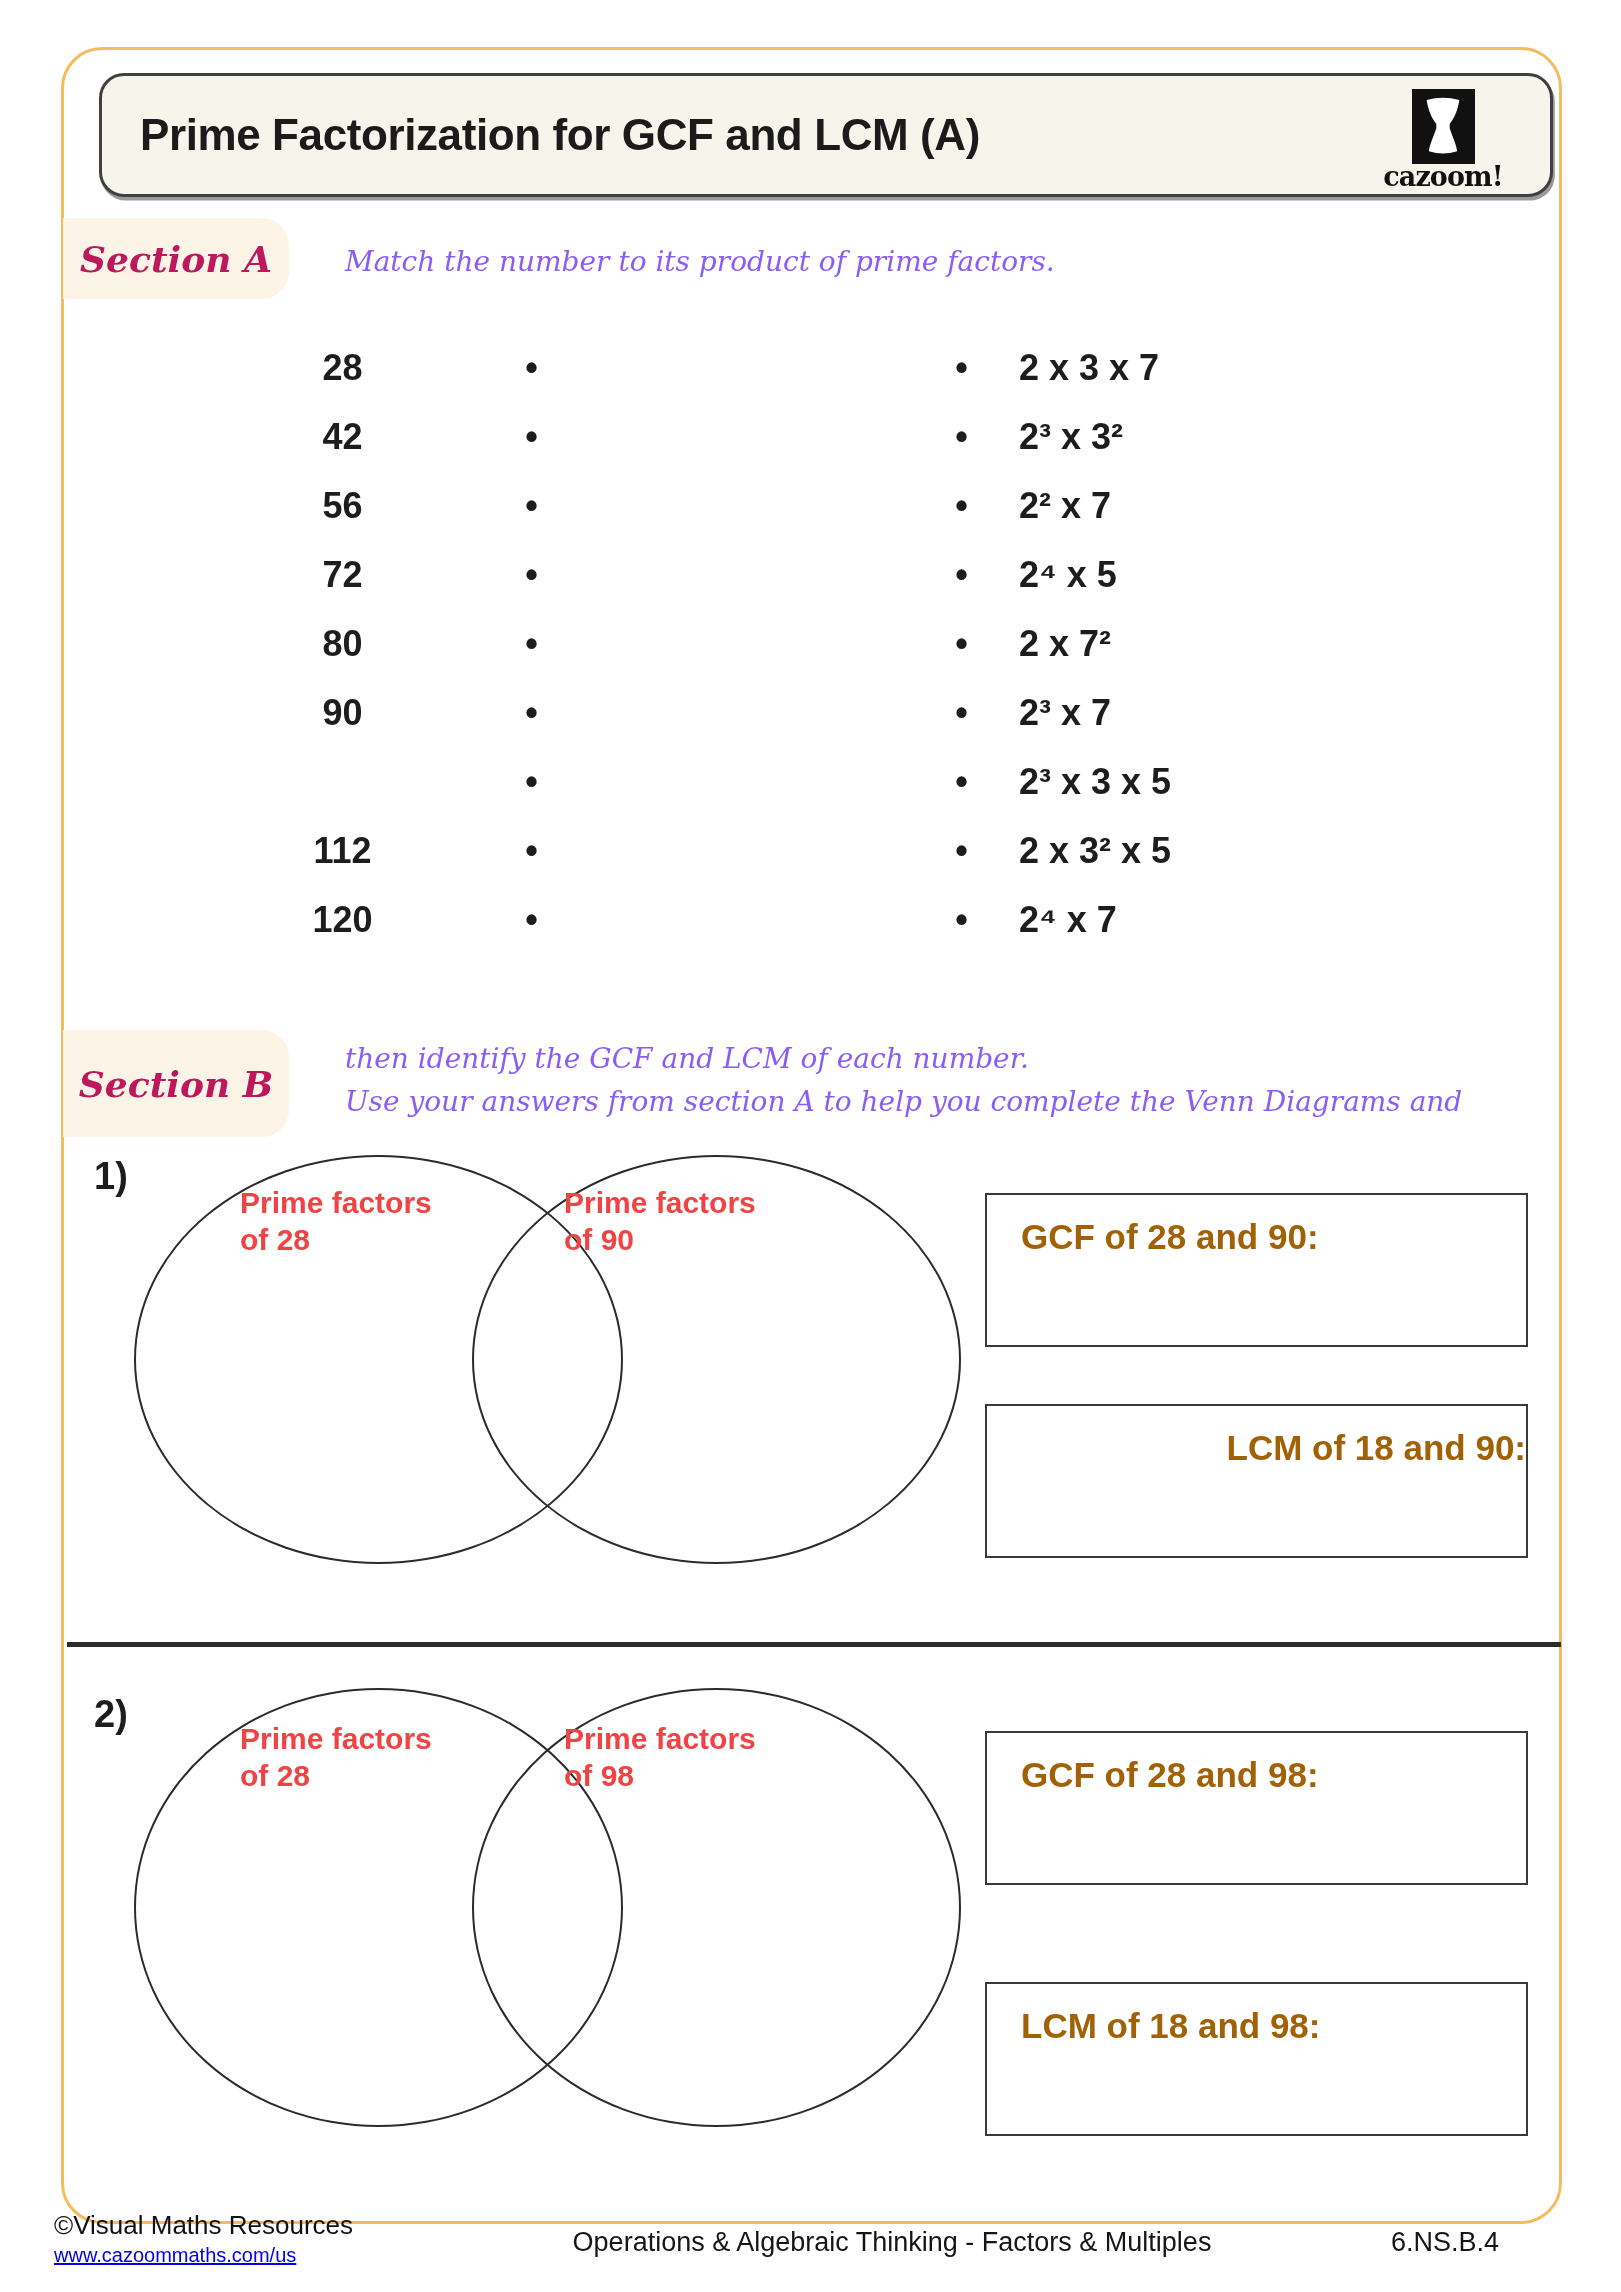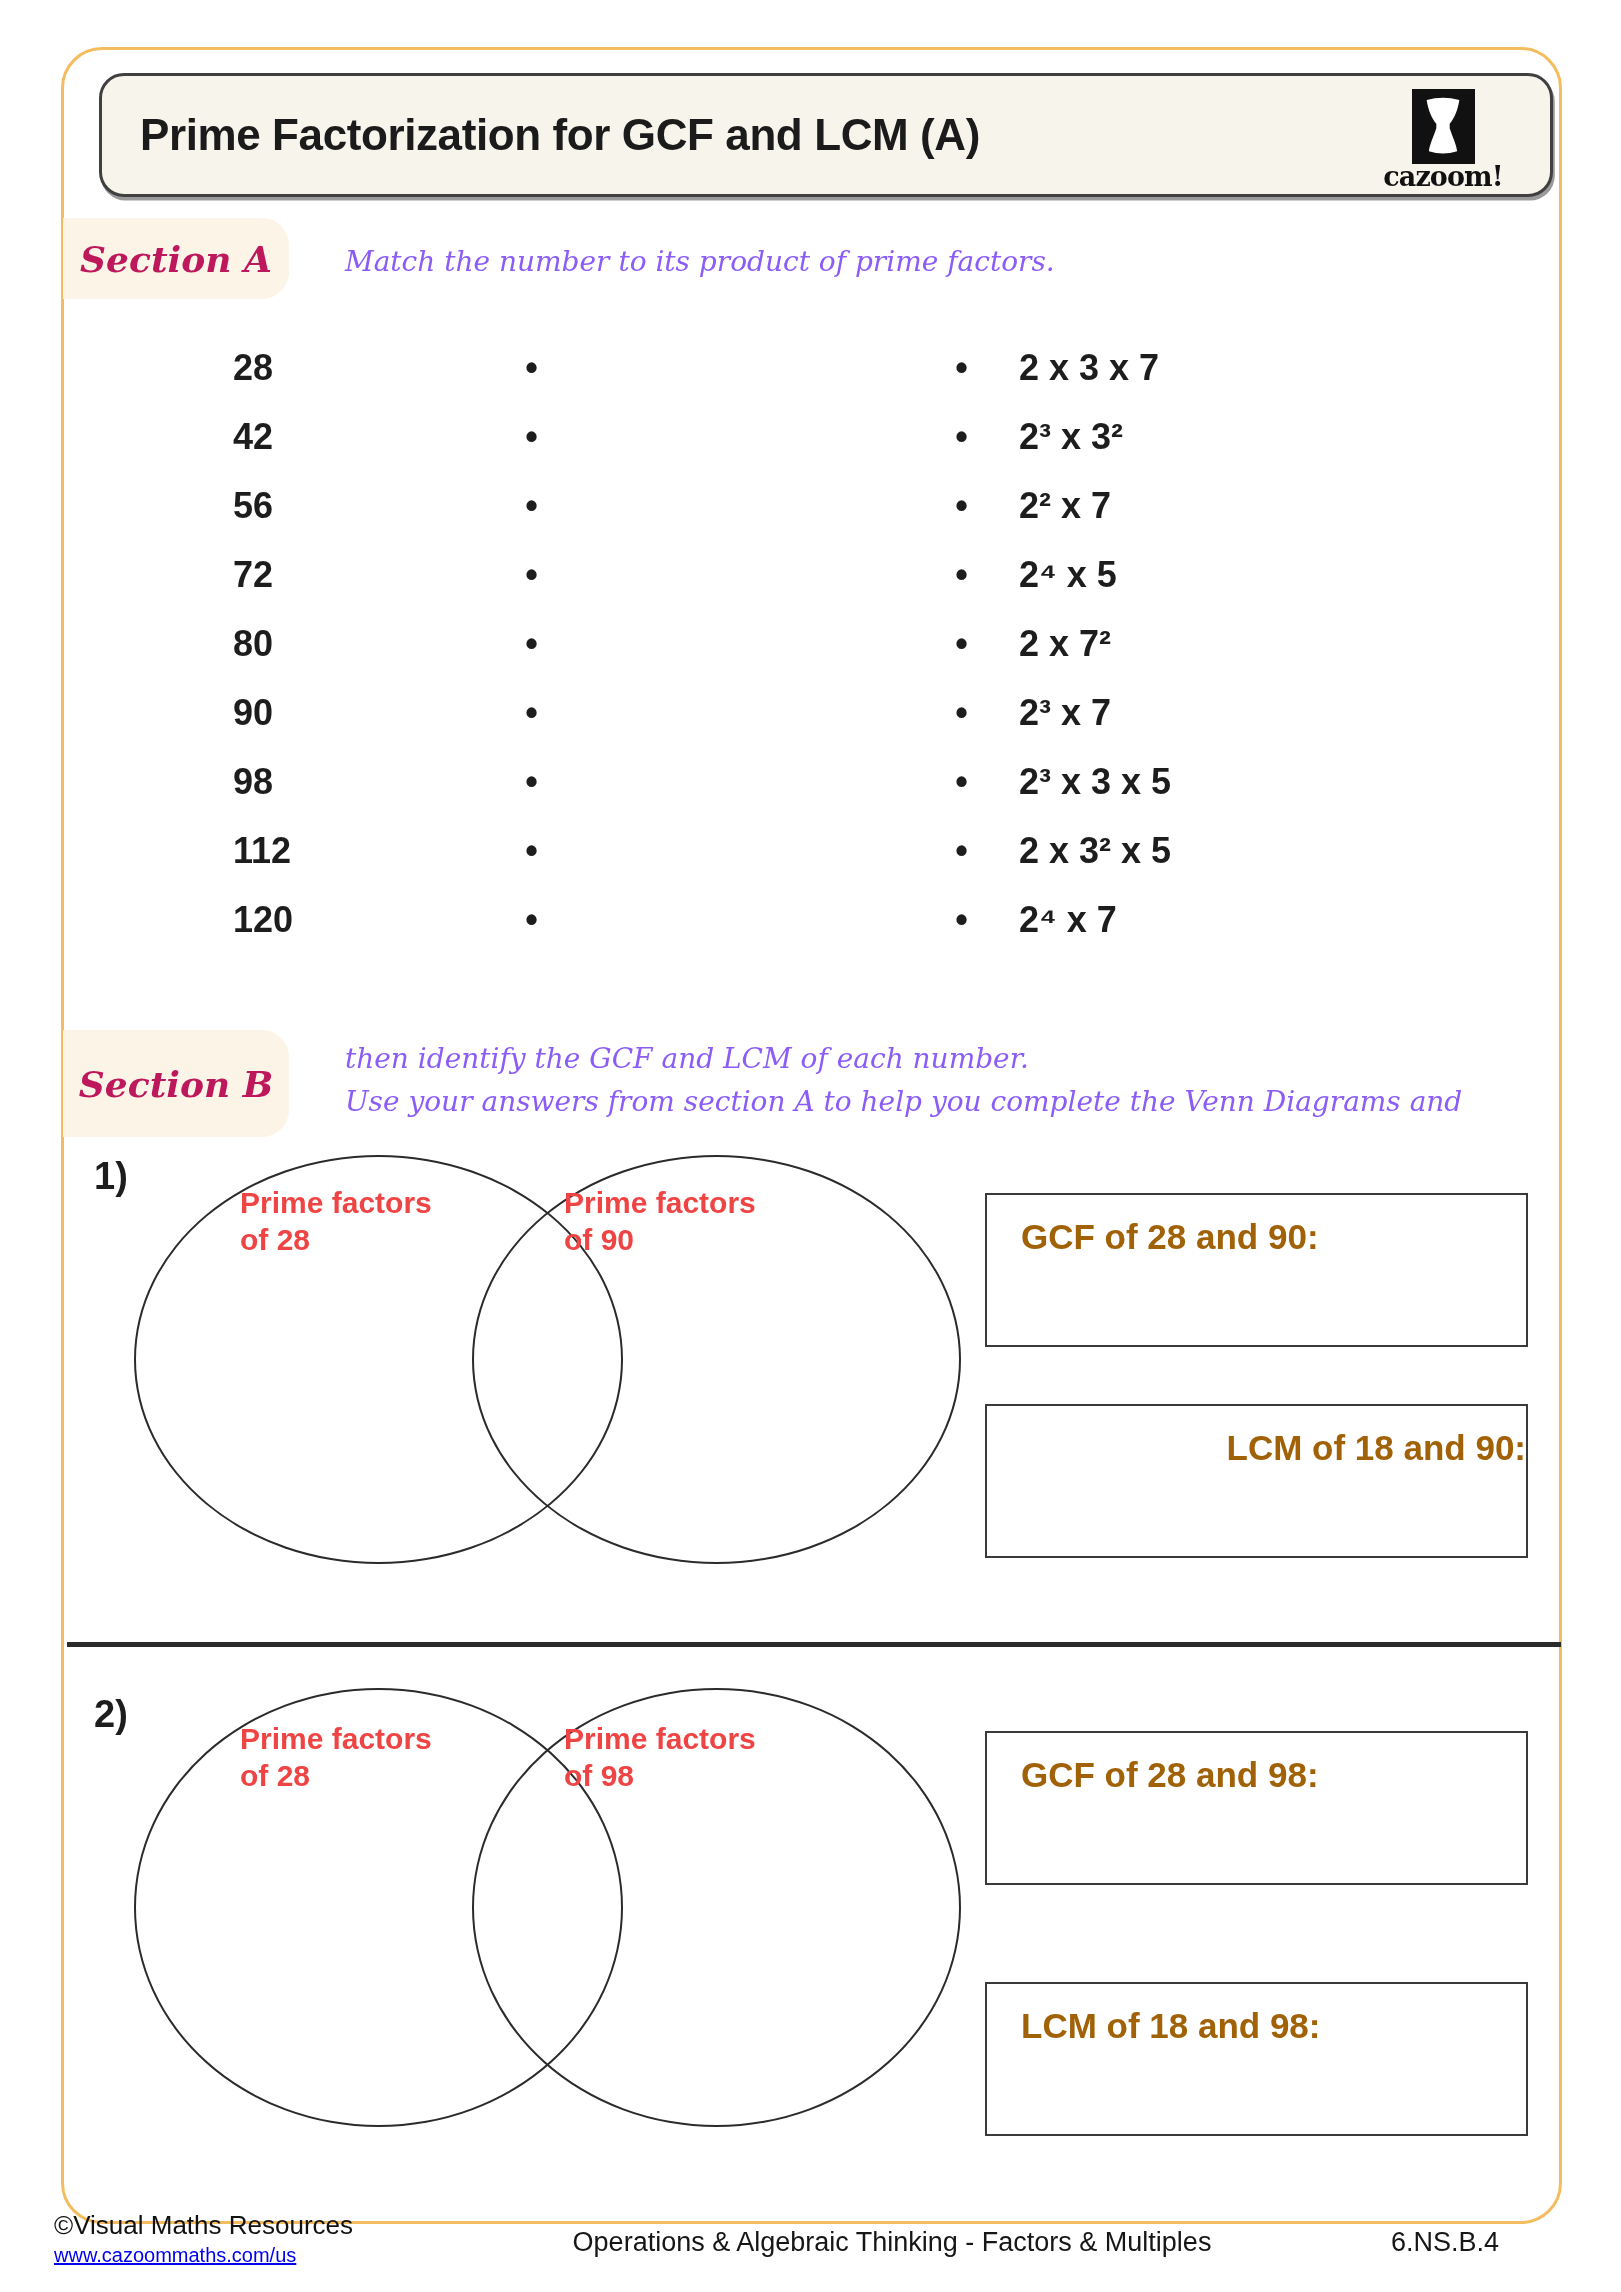--- a/index.html
+++ b/index.html
@@ -56,21 +56,21 @@
   .instruction{
     position:absolute;left:345px;
     font-family:"DejaVu Serif",serif;font-style:italic;
     font-size:28px;line-height:43px;color:#8b5cf6;
   }
   #section-a-instruction{top:240px;}
   #section-b-instruction{top:1037px;width:1164px;}
   
   .match{position:absolute;left:0;top:333px;width:1622px;}
   .match-row{position:relative;height:69px;line-height:69px;font-size:36px;font-weight:700;}
-  .mr-num{position:absolute;left:233px;width:219px;text-align:left;}
+  .mr-num{position:absolute;left:233px;width:219px;text-align:center;}
   .mr-b1{position:absolute;left:517px;width:29px;text-align:center;}
   .mr-b2{position:absolute;left:947px;width:29px;text-align:center;}
   .mr-expr{position:absolute;left:1019px;}
   
   .q-label{position:absolute;left:94px;font-size:38px;font-weight:700;}
   #q1-label{top:1155px;}
   #q2-label{top:1693px;}
   .ellipse{position:absolute;border:2.7px solid #2b2b2b;border-radius:50%;background:transparent;}
   #v1-left {left:134px;top:1155px;width:485px;height:405px;}
   #v1-right{left:472px;top:1155px;width:485px;height:405px;}
@@ -153,21 +153,20 @@
     <span class="mr-b2">•</span>
     <span class="mr-expr">2 x 7²</span>
   </div>
   <div class="match-row">
     <span class="mr-num">90</span>
     <span class="mr-b1">•</span>
     <span class="mr-b2">•</span>
     <span class="mr-expr">2³ x 7</span>
   </div>
   <div class="match-row">
-    <span class="mr-num">98</span>
     <span class="mr-b1">•</span>
     <span class="mr-b2">•</span>
     <span class="mr-expr">2³ x 3 x 5</span>
   </div>
   <div class="match-row">
     <span class="mr-num">112</span>
     <span class="mr-b1">•</span>
     <span class="mr-b2">•</span>
     <span class="mr-expr">2 x 3² x 5</span>
   </div>

